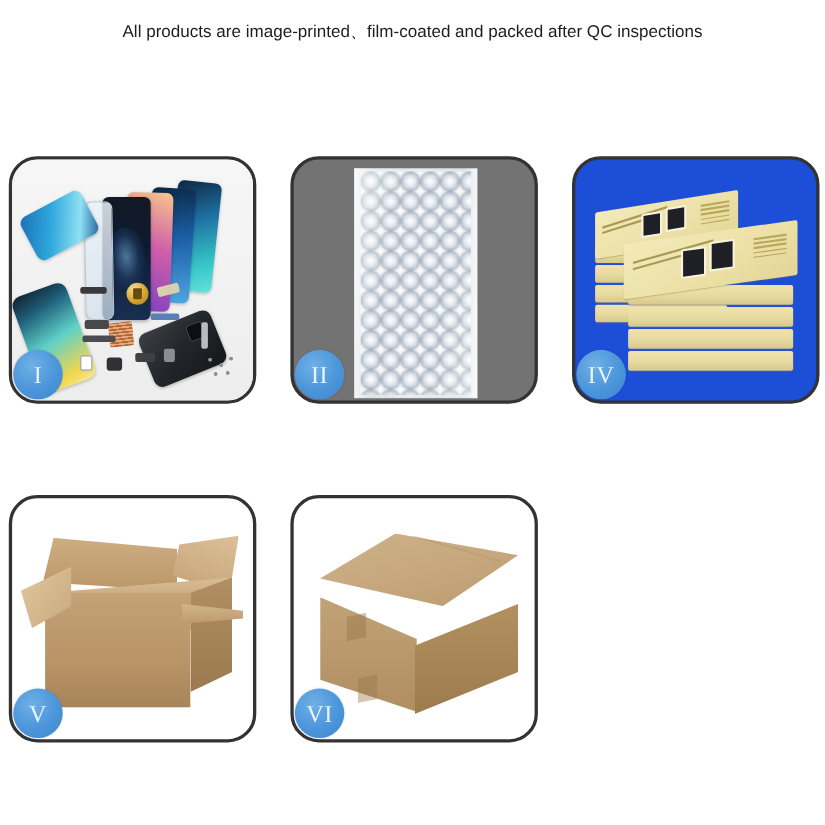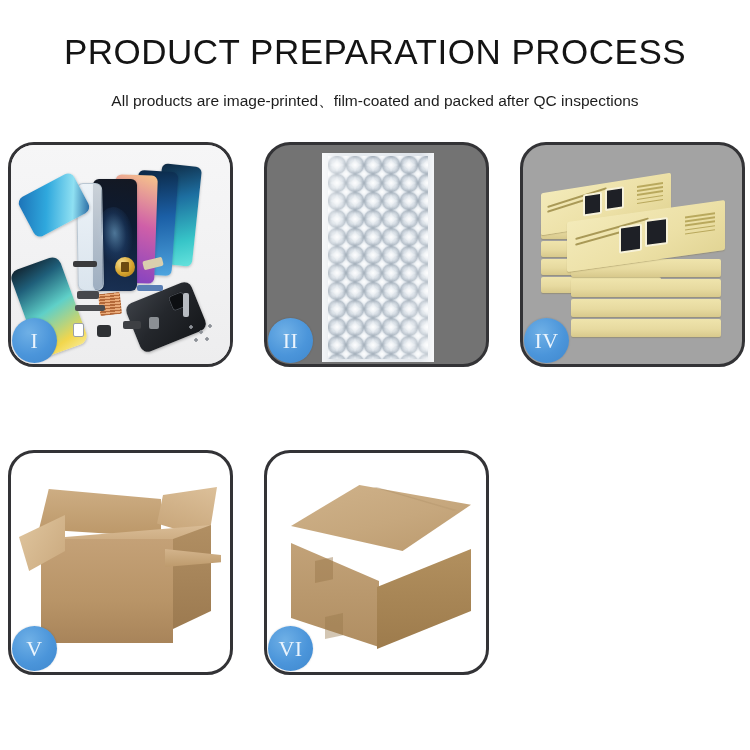--- a/index.html
+++ b/index.html
@@ -177,21 +177,21 @@
       radial-gradient(circle at 50% 50%, rgba(255,255,255,0.85) 0%, rgba(198,208,218,0.85) 45%, rgba(128,142,156,0.8) 70%, rgba(0,0,0,0) 78%);
     background-size: 10px 10px, 10px 10px;
     background-position: 0 0, 5px 5px;
     background-color: #b9c3cd;
   }
   .tray3-lipL { position:absolute; left:24px; top:118px; width:14px; height:46px; background:linear-gradient(180deg,#f0d98f,#c8a243); transform: skewY(10deg); transform-origin: top left; }
   .tray3-lipR { position:absolute; left:186px; top:118px; width:14px; height:46px; background:linear-gradient(180deg,#f0d98f,#c8a243); transform: skewY(-10deg); transform-origin: top right; }
   .tray3-front { position:absolute; left:24px; top:150px; width:176px; height:22px; background:linear-gradient(180deg,#ddb95c,#c49f3f); border-radius:0 0 3px 3px; }
 
   
-  .c4 { background: #a3a3a3; }
+  .c4 { background: #1d4ed8; }
   .stackwrap { position:absolute; left:4px; top:14px; width:212px; height:196px; }
   .sbox {
     position: absolute;
     background: linear-gradient(180deg,#efe4ac 0%, #e7daa0 55%, #d8c98c 100%);
     box-shadow: 0 1px 1px rgba(120,105,60,0.35);
     border-radius: 2px;
   }
   .sbox.top {
     background: linear-gradient(155deg,#f3eab9 0%, #ece0a6 60%, #e2d595 100%);
   }
@@ -279,21 +279,20 @@
     background: rgba(150,118,74,0.45); clip-path: polygon(0 4px, 100% 0, 100% 86%, 0 100%); }
   .b-tape2 { position:absolute; left:58px; top:160px; width:18px; height:26px;
     background: rgba(150,118,74,0.42); clip-path: polygon(0 4px, 100% 0, 100% 86%, 0 100%); }
 </style>
 </head>
 <body>
 
 <div class="page">
 
   <div class="header">
-    <div class="title">PRODUCT PREPARATION PROCESS</div>
     <div class="subtitle">All products are image-printed、film-coated and packed after QC inspections</div>
   </div>
 
   <div class="grid">
 
     <div class="card c1">
       <div class="card-inner">
         <div class="bg"></div>
         <div class="phone ph-fan1"></div>
         <div class="phone ph-fan2"></div>

